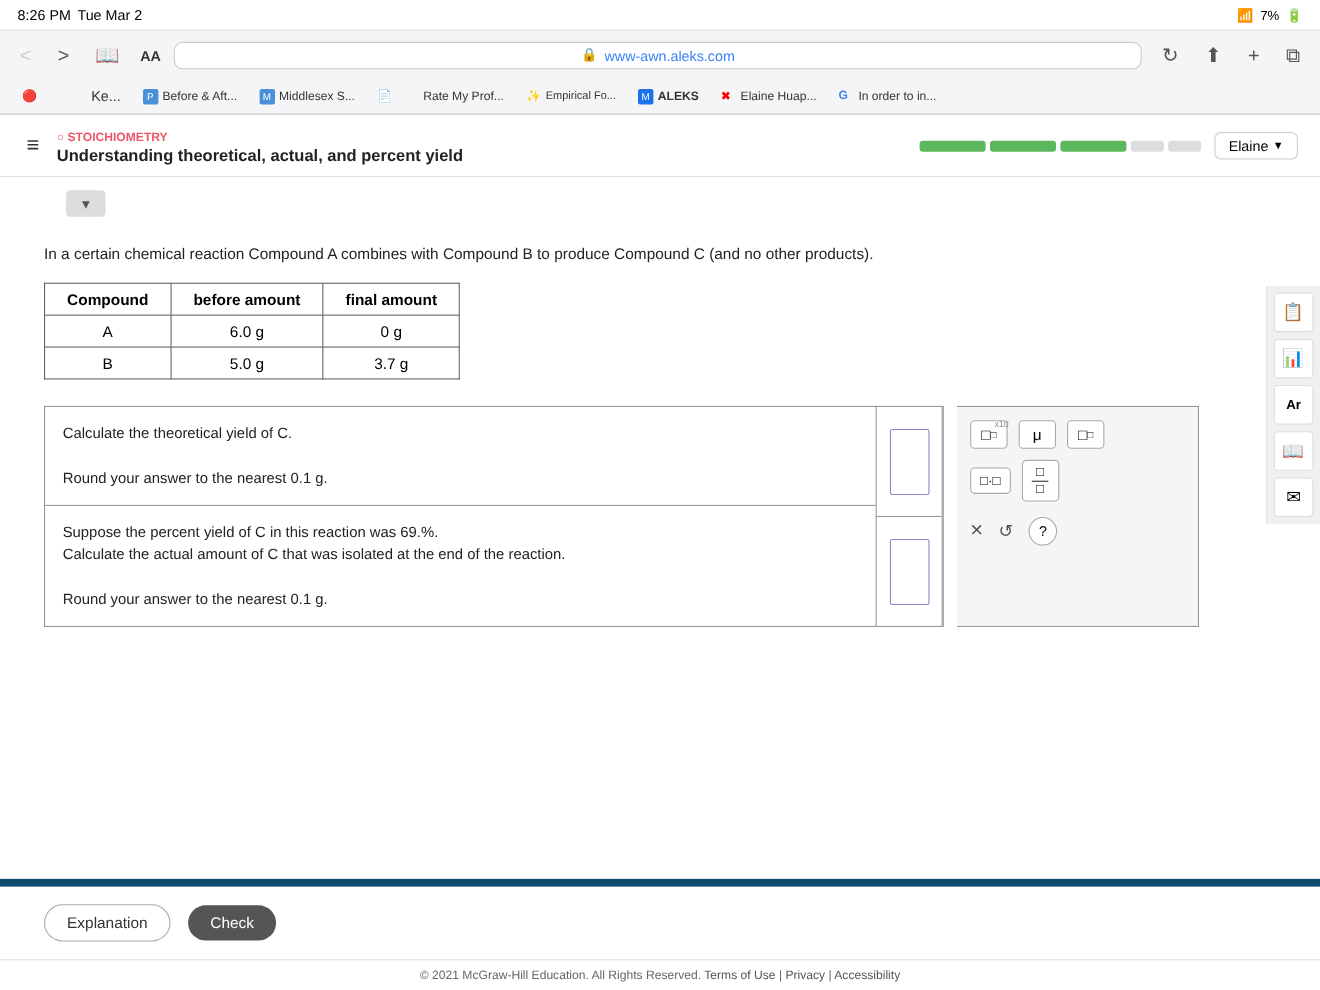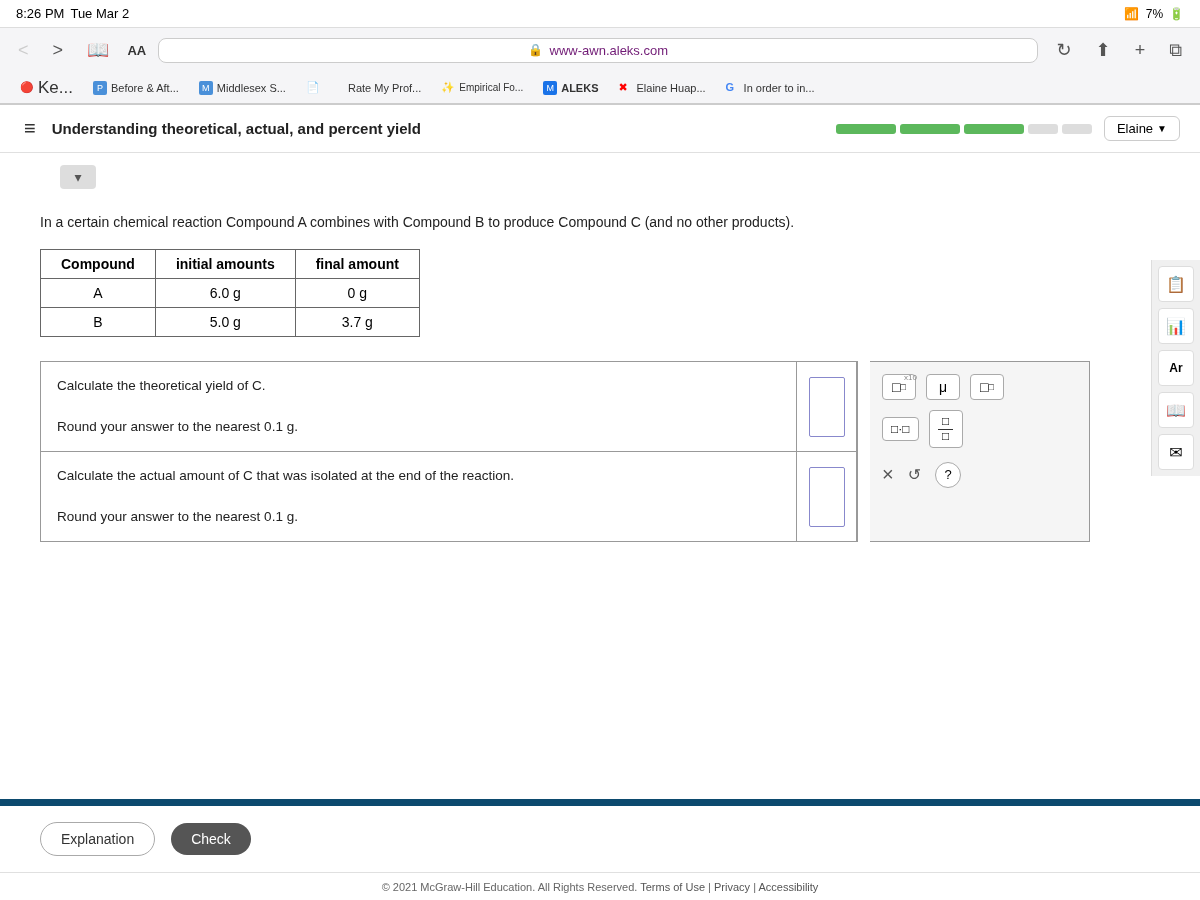--- a/index.html
+++ b/index.html
@@ -264,32 +264,32 @@
 </div>
 
 <div class="browser-chrome">
   <div class="nav-bar">
     <button class="nav-btn disabled">&lt;</button>
     <button class="nav-btn">&gt;</button>
     <button class="nav-btn">📖</button>
     <span style="font-size:13px; font-weight:600; cursor:pointer; color:#333;">AA</span>
     <div class="address-bar">
       <span class="lock-icon">🔒</span>
-      <span style="font-size:13px; color:#701a75;">www-awn.aleks.com</span>
+      <span style="font-size:13px; color:#3b82f6;">www-awn.aleks.com</span>
     </div>
     <button class="nav-btn">↻</button>
     <button class="nav-btn">⬆</button>
     <button class="nav-btn">+</button>
     <button class="nav-btn">⧉</button>
   </div>
 
   <div class="tabs-bar">
     <div class="tab-item">
       <span class="tab-favicon">🔴</span>
-      <span style="font-size:17px;">Ke...</span>
+      <span style="font-size:13px;margin-left:45px;">Ke...</span>
     </div>
     <div class="tab-item">
       <span class="tab-favicon" style="background:#4a90d9; color:white; font-size:9px; text-align:center; line-height:14px; border-radius:2px;">P</span>
       <span style="font-size:11px;">Before &amp; Aft...</span>
     </div>
     <div class="tab-item">
       <span class="tab-favicon" style="background:#4a90d9; color:white; font-size:9px; text-align:center; line-height:14px; border-radius:2px;">M</span>
       <span style="font-size:11px;">Middlesex S...</span>
     </div>
     <div class="tab-item">
@@ -313,20 +313,24 @@
       <span style="font-size:11px;">In order to in...</span>
     </div>
   </div>
 </div>
 
 <div class="main-content">
 
   <div class="aleks-header">
     <button class="hamburger-btn">≡</button>
     <div class="header-title-section">
+      <div>
+        <span style="color:#e56; font-size:11px; font-weight:600;">○ </span>
+        <span style="color:#e56; font-size:11px; font-weight:600;">STOICHIOMETRY</span>
+      </div>
       <div style="font-size:15px; font-weight:600; color:#222;">Understanding theoretical, actual, and percent yield</div>
     </div>
     <div class="progress-bars">
       <div class="progress-seg" style="width:60px; background:#5cb85c; height:10px; border-radius:3px;"></div>
       <div class="progress-seg" style="width:60px; background:#5cb85c; height:10px; border-radius:3px;"></div>
       <div class="progress-seg" style="width:60px; background:#5cb85c; height:10px; border-radius:3px;"></div>
       <div class="progress-seg" style="width:30px; background:#ddd; height:10px; border-radius:3px;"></div>
       <div class="progress-seg" style="width:30px; background:#ddd; height:10px; border-radius:3px;"></div>
     </div>
     <button class="user-btn">
@@ -339,21 +343,21 @@
     <button class="expand-btn" style="background:#ddd; border:none; border-radius:4px; width:36px; height:24px; cursor:pointer; font-size:14px; color:#555; display:flex; align-items:center; justify-content:center;">▾</button>
   </div>
 
   <div class="problem-content">
     <p class="problem-text">In a certain chemical reaction Compound A combines with Compound B to produce Compound C (and no other products).</p>
 
     <table class="compound-table">
       <thead>
         <tr>
           <th>Compound</th>
-          <th>initial amounts</th>
+          <th>before amount</th>
           <th>final amount</th>
         </tr>
       </thead>
       <tbody>
         <tr>
           <td>A</td>
           <td>6.0 g</td>
           <td>0 g</td>
         </tr>
         <tr>
@@ -370,20 +374,21 @@
 
         <div style="flex:1; border-right:1px solid #999;">
 
           <div class="question-row" style="border-bottom:1px solid #999; padding:14px 16px;">
             <p>Calculate the theoretical yield of C.</p>
             <br>
             <p>Round your answer to the nearest 0.1 g.</p>
           </div>
 
           <div class="question-row" style="padding:14px 16px;">
+            <p>Suppose the percent yield of C in this reaction was 69.%.</p>
             <p>Calculate the actual amount of C that was isolated at the end of the reaction.</p>
             <br>
             <p>Round your answer to the nearest 0.1 g.</p>
           </div>
         </div>
 
         <div style="display:flex; flex-direction:column; width:60px; border-right:1px solid #999;">
           <div style="display:flex; align-items:center; justify-content:center; flex:1; border-bottom:1px solid #999; padding:8px;">
             <input type="text" class="answer-input-box" style="width: 36px; height: 60px; border: 1.5px solid rgb(136, 136, 204); border-radius: 2px; background: white; outline: none; text-align: center; font-size: 14px;">
           </div>

